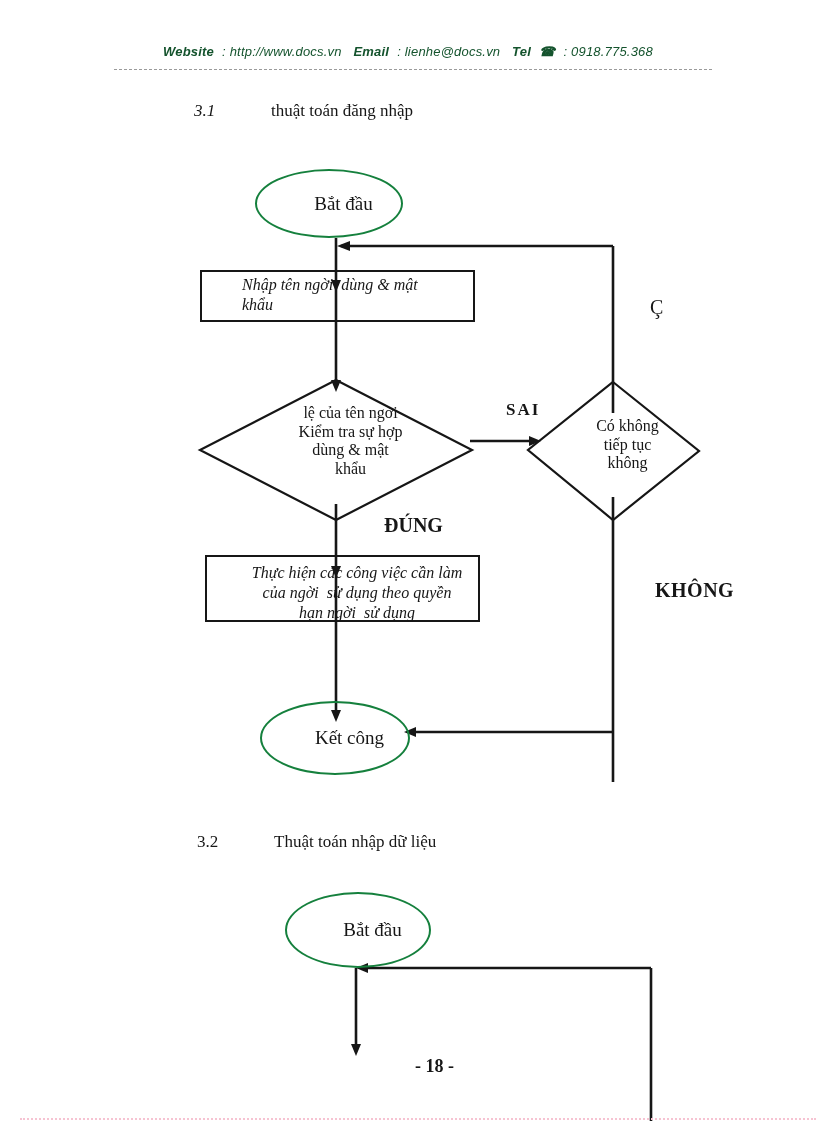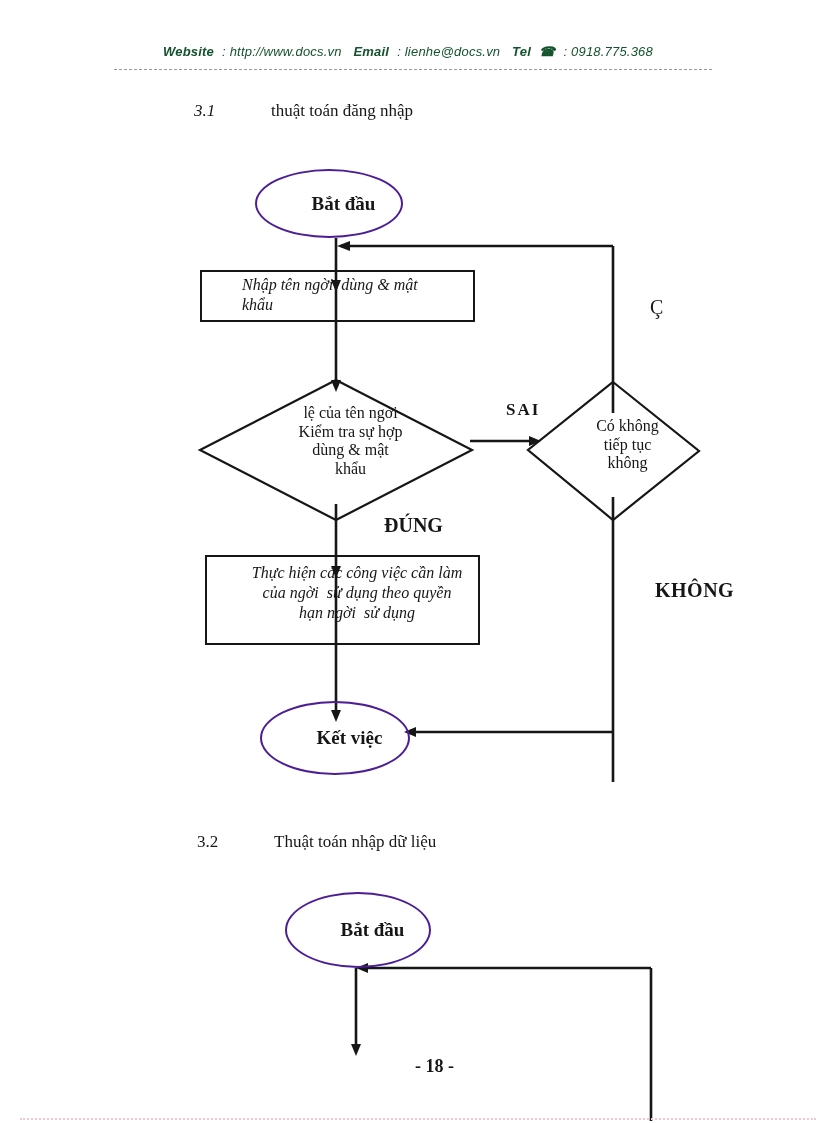--- a/index.html
+++ b/index.html
@@ -35,36 +35,36 @@
     display:flex;
   }
   .section-heading .num{display:inline-block;width:48px;}
   .h31{top:101px;left:165px;}
   .h31 .num{font-style:italic;}
   .h32{top:832px;left:168px;}
   
   svg.flow{top:0;left:0;}
   
   .ellipse{
-    border:2px solid #4c1d95;
+    border:2px solid #15803d;
     border-radius:50%;
     display:flex;align-items:center;justify-content:center;
-    font-weight:bold;font-size:19px;
+    font-weight:normal;font-size:19px;
     background:transparent;
     box-sizing:border-box;
   }
   .pbox{
     border:2px solid #161616;
     font-size:16px;line-height:1.25;
     background:transparent;
     box-sizing:border-box;
     font-style:italic;
   }
   .box-input{top:270px;left:200px;width:275px;height:52px;padding:3px 6px 0 11px;}
-  .box-process{top:555px;left:205px;width:275px;height:90px;padding-top:6px;text-align:center;}
+  .box-process{top:555px;left:205px;width:275px;height:67px;padding-top:6px;text-align:center;}
   .dia-text{
     text-align:center;font-size:16px;line-height:1.17;
   }
   .dia-check{top:404px;left:236px;width:200px;}
   .dia-continue{top:417px;left:553px;width:120px;}
   .lbl{font-weight:bold;}
   .lbl-sai{top:400px;left:477px;font-size:17px;letter-spacing:2px;}
   .lbl-dung{top:514px;left:355px;font-size:20px;}
   .lbl-khong{top:579px;left:626px;font-size:20px;letter-spacing:.5px;}
   .lbl-c{top:296px;left:621px;font-size:20px;font-weight:normal;}
@@ -154,21 +154,21 @@
   <div class="abs lbl-c t">Ç</div>
   <div class="abs lbl lbl-khong t">KHÔNG</div>
 
   <div class="abs pbox box-process">
     <div class="t">Thực hiện các công việc cần làm</div>
     <div class="t">của ngời  sử dụng theo quyền</div>
     <div class="t">hạn ngời  sử dụng</div>
   </div>
 
   <div class="abs ellipse el-end1">
-    <span class="t">Kết việc</span>
+    <span class="t">Kết công</span>
   </div>
 
   <div class="abs section-heading h32">
     <span class="num t">3.2</span>
     <span class="t">Thuật toán nhập dữ liệu</span>
   </div>
 
   <div class="abs ellipse el-start2">
     <span class="t">Bắt đầu</span>
   </div>

